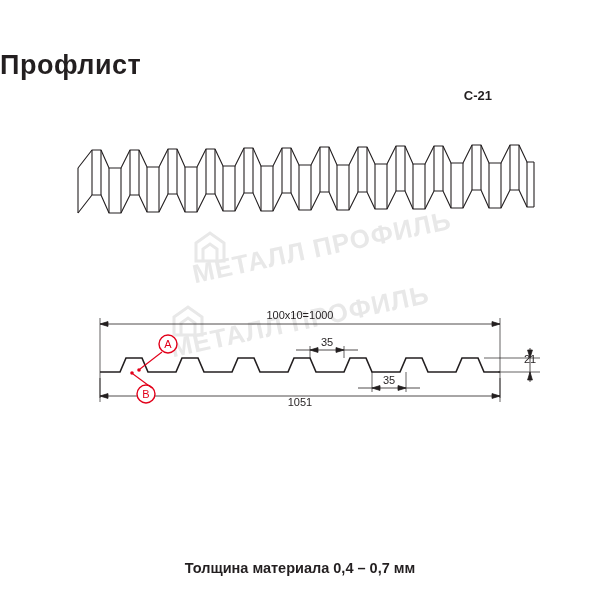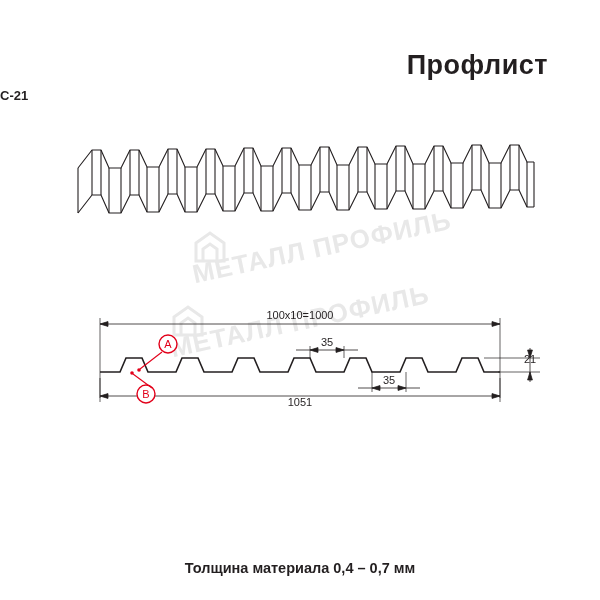--- a/index.html
+++ b/index.html
@@ -18,32 +18,32 @@
   .page {
     position: relative;
     width: 600px;
     height: 600px;
   }
   .title {
     position: absolute;
     top: 50px;
     left: 0;
     width: 548px;
+    text-align: left;
+    font-size: 27px;
+    font-weight: bold;
+    letter-spacing: 0.5px;
+    color: #231f20;
+  }
+  .subtitle {
+    position: absolute;
+    top: 88px;
+    left: 0;
+    width: 492px;
     text-align: right;
-    font-size: 27px;
-    font-weight: bold;
-    letter-spacing: 0.5px;
-    color: #231f20;
-  }
-  .subtitle {
-    position: absolute;
-    top: 88px;
-    left: 0;
-    width: 492px;
-    text-align: left;
     font-size: 13px;
     font-weight: bold;
     color: #231f20;
   }
   .footer {
     position: absolute;
     top: 560px;
     left: 0;
     width: 600px;
     text-align: center;

